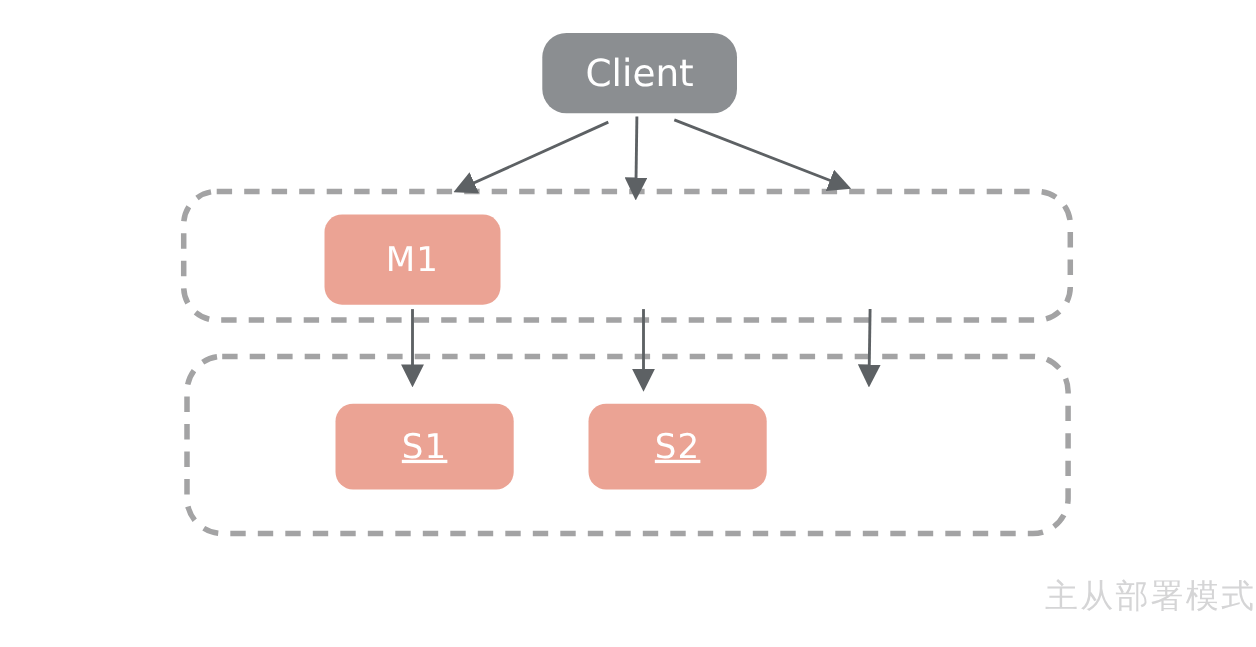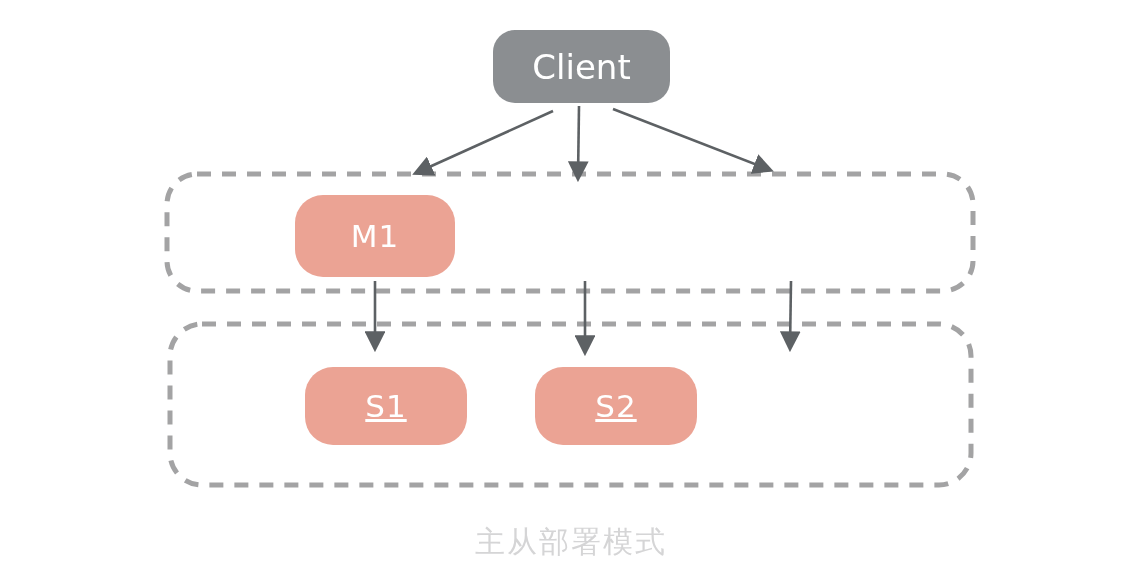--- a/index.html
+++ b/index.html
@@ -52,37 +52,37 @@
   }
   .node-client {
     left: 493px; top: 30px;
     width: 177px; height: 73px;
     background: var(--client-fill);
     border-radius: 22px;
     font-size: 34px;
   }
   .node-pink {
     background: var(--node-fill);
-    border-radius: 28px;
+    border-radius: 16px;
     font-size: 31px;
     letter-spacing: 1px;
   }
   .node-m { top: 195px; width: 160px; height: 82px; }
   .node-s { top: 367px; width: 162px; height: 78px; text-decoration: underline; }
   #node-m1 { left: 295px; }
   #node-m2 { left: 497px; }
   #node-m3 { left: 693px; }
   #node-s1 { left: 305px; }
   #node-s2 { left: 503px; margin-left: 32px; }
   #node-s3 { left: 700px; }
   .caption {
     position: absolute;
     left: 0; top: 522px;
     width: 1142px;
-    text-align: center;
+    text-align: right;
     font-size: 30px;
     letter-spacing: 2px;
     color: var(--caption-text);
   }
 </style>
 </head>
 <body>
 
 <div class="canvas">
 

